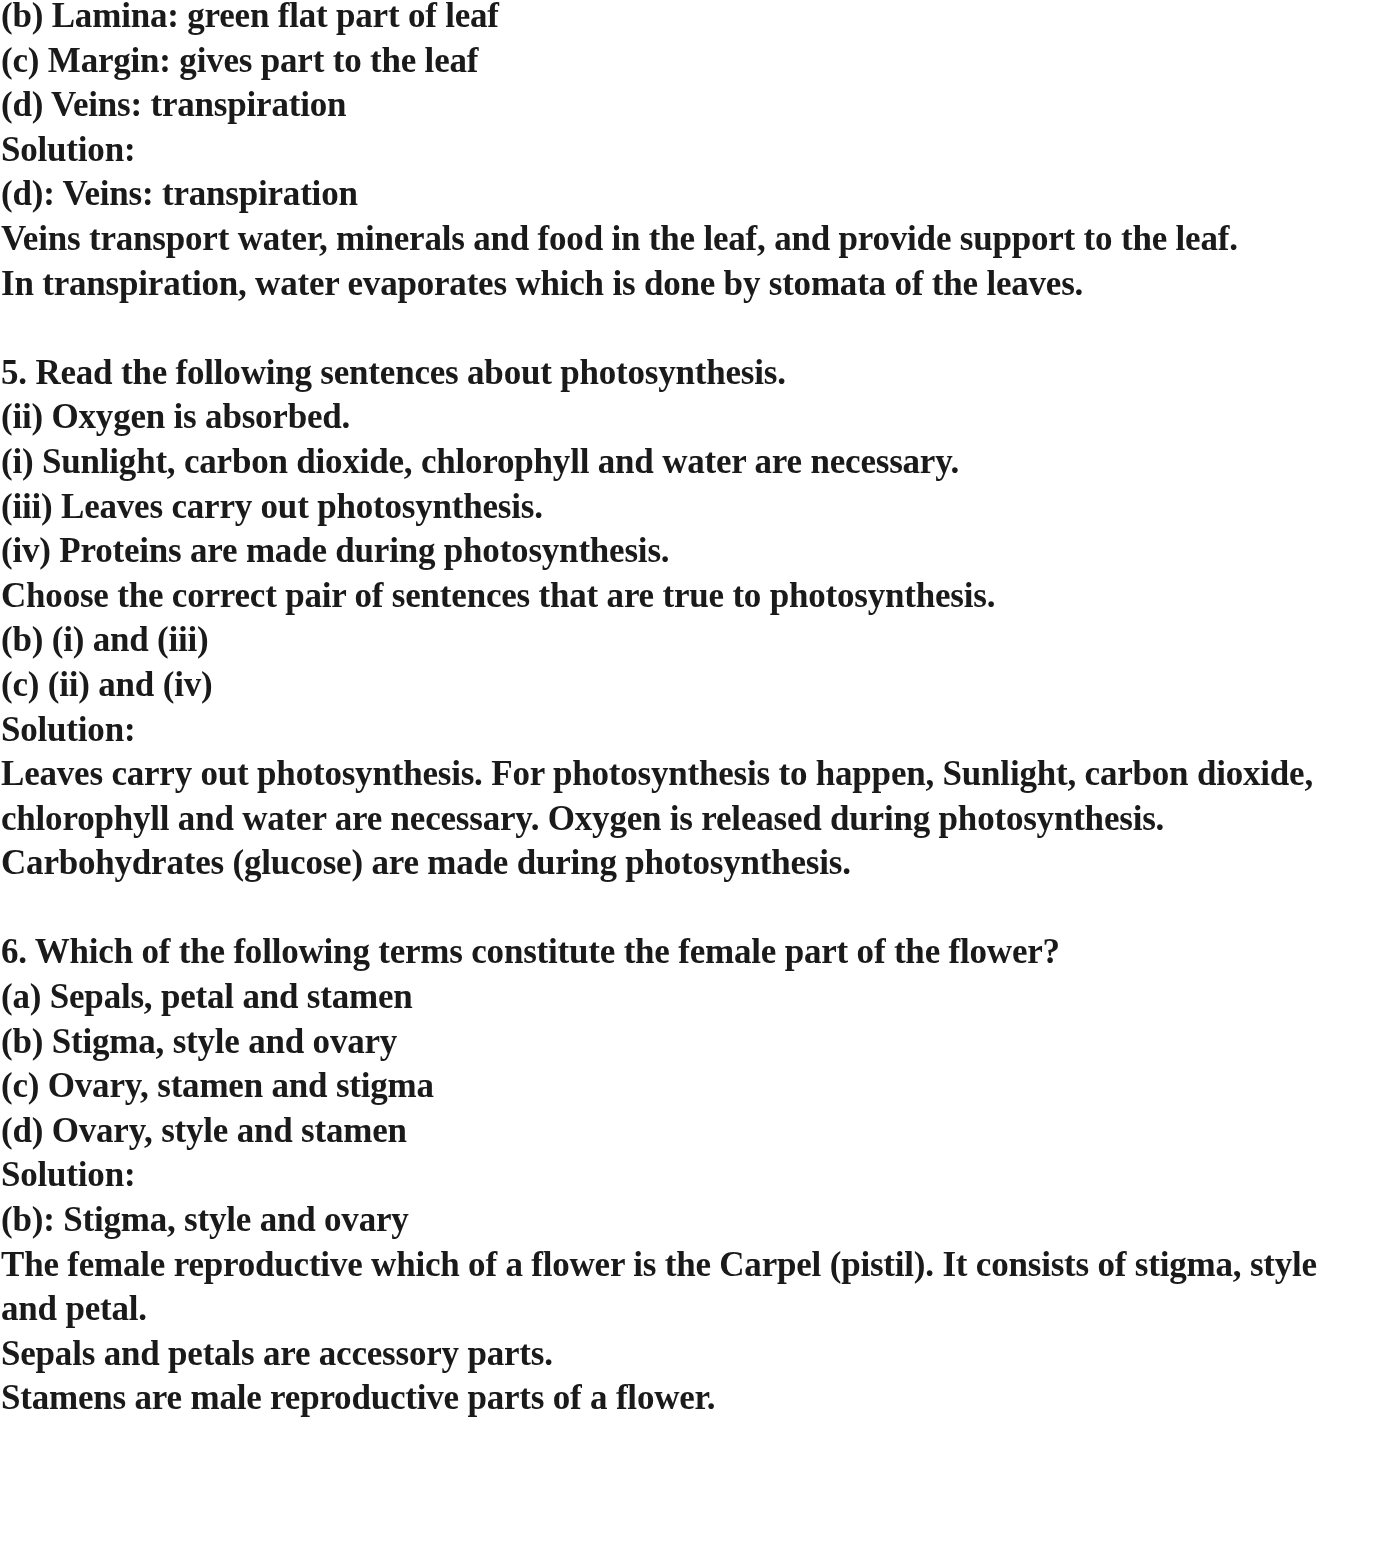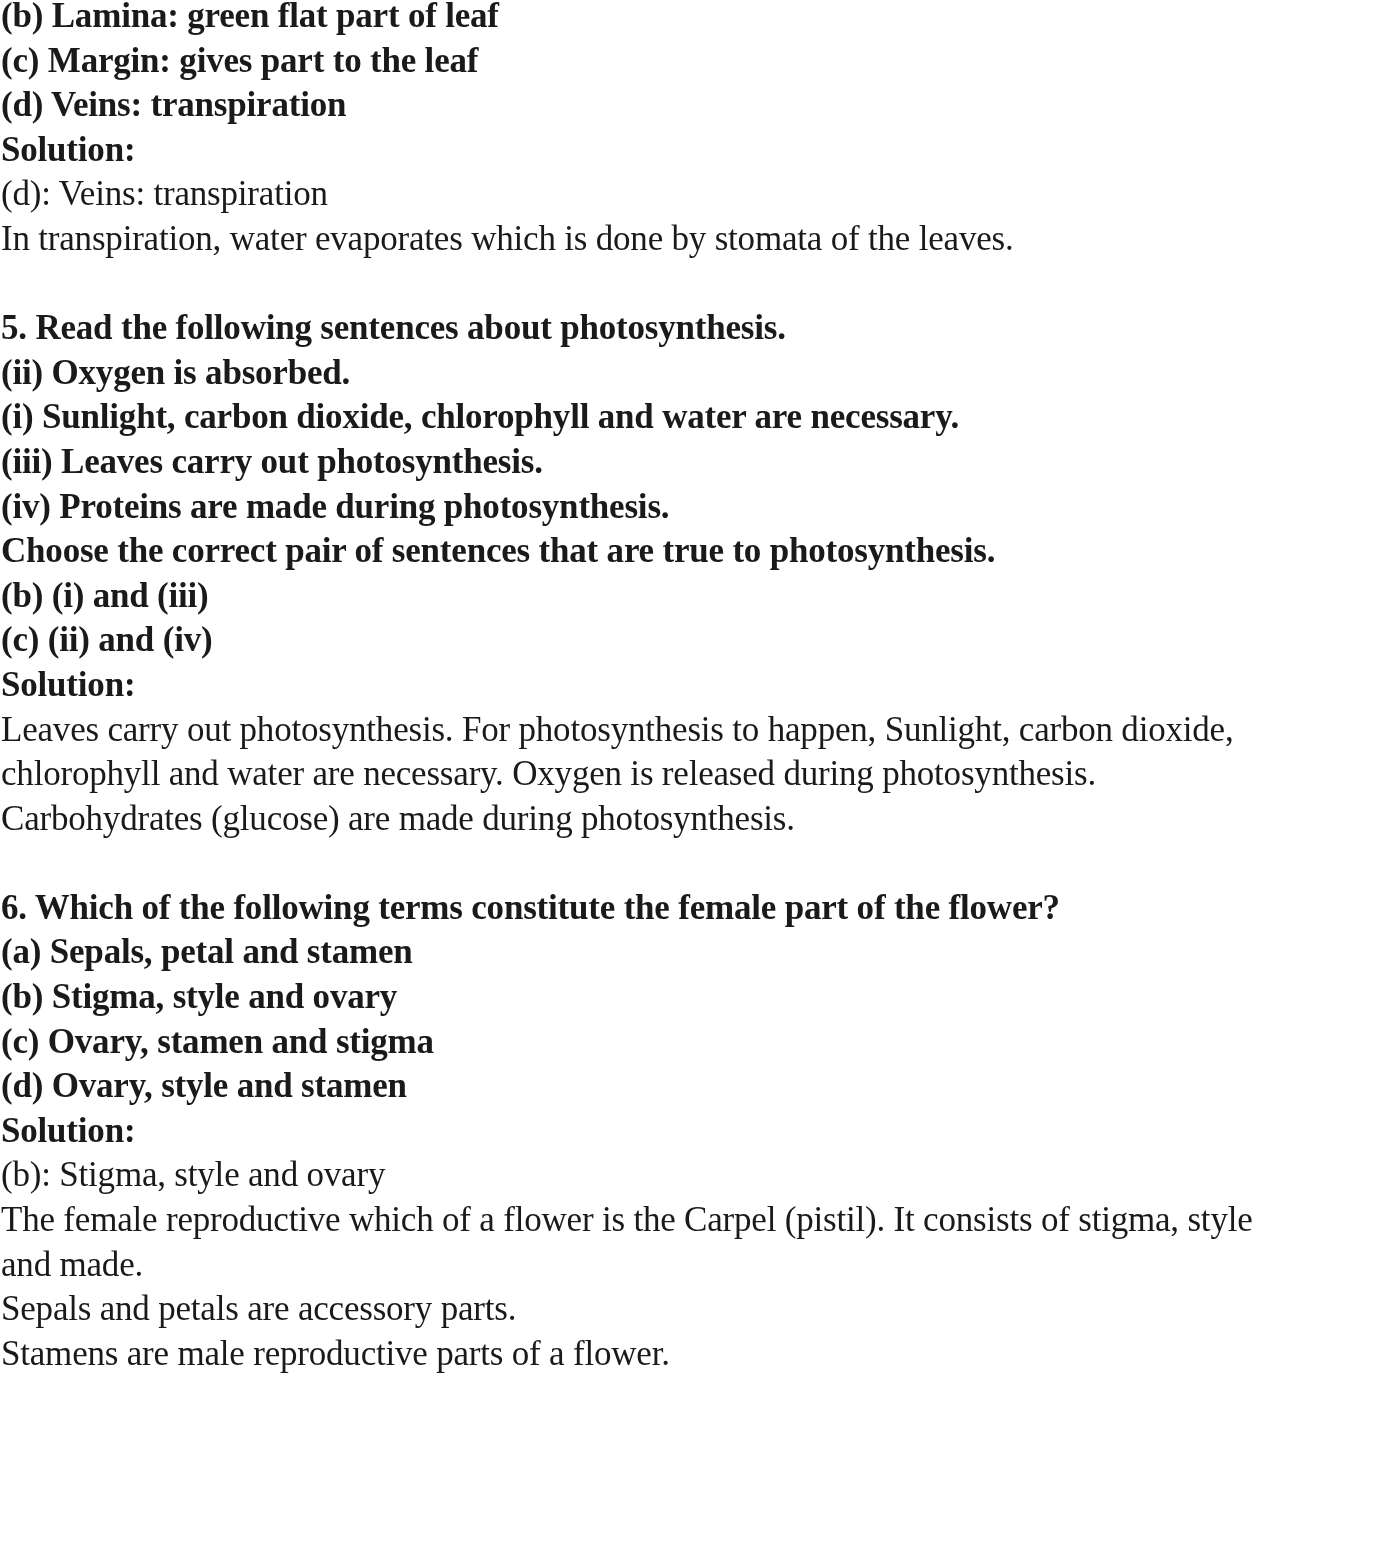--- a/index.html
+++ b/index.html
@@ -21,35 +21,37 @@
     font-family: "Liberation Serif", "DejaVu Serif", serif;
     font-size: 35px;
     line-height: 44.6px;
     color: #1a1a1a;
     letter-spacing: -0.2px;
   }
   .line {
     display: block;
     white-space: nowrap;
     height: 44.6px;
+    font-weight: bold;
   }
   .b { font-weight: bold; }
   .gap { height: 44.6px; }
 </style>
 </head>
 <body>
 
 <div class="page">
 
   <div>
     <span class="line b">(b) Lamina: green flat part of leaf</span>
     <span class="line b">(c) Margin: gives part to the leaf</span>
     <span class="line b">(d) Veins: transpiration</span>
     <span class="line b">Solution:</span>
     <span class="line">(d): Veins: transpiration</span>
+    <span class="line">Veins transport water, minerals and food in the leaf, and provide support to the leaf.</span>
     <span class="line">In transpiration, water evaporates which is done by stomata of the leaves.</span>
   </div>
 
   <div class="gap"></div>
 
   <div>
     <span class="line b">5. Read the following sentences about photosynthesis.</span>
     <span class="line b">(ii) Oxygen is absorbed.</span>
     <span class="line b">(i) Sunlight, carbon dioxide, chlorophyll and water are necessary.</span>
     <span class="line b">(iii) Leaves carry out photosynthesis.</span>
@@ -67,18 +69,18 @@
 
   <div>
     <span class="line b">6. Which of the following terms constitute the female part of the flower?</span>
     <span class="line b">(a) Sepals, petal and stamen</span>
     <span class="line b">(b) Stigma, style and ovary</span>
     <span class="line b">(c) Ovary, stamen and stigma</span>
     <span class="line b">(d) Ovary, style and stamen</span>
     <span class="line b">Solution:</span>
     <span class="line">(b): Stigma, style and ovary</span>
     <span class="line">The female reproductive which of a flower is the Carpel (pistil). It consists of stigma, style</span>
-    <span class="line">and made.</span>
+    <span class="line">and petal.</span>
     <span class="line">Sepals and petals are accessory parts.</span>
     <span class="line">Stamens are male reproductive parts of a flower.</span>
   </div>
 
 </div>
 
 </body></html>

